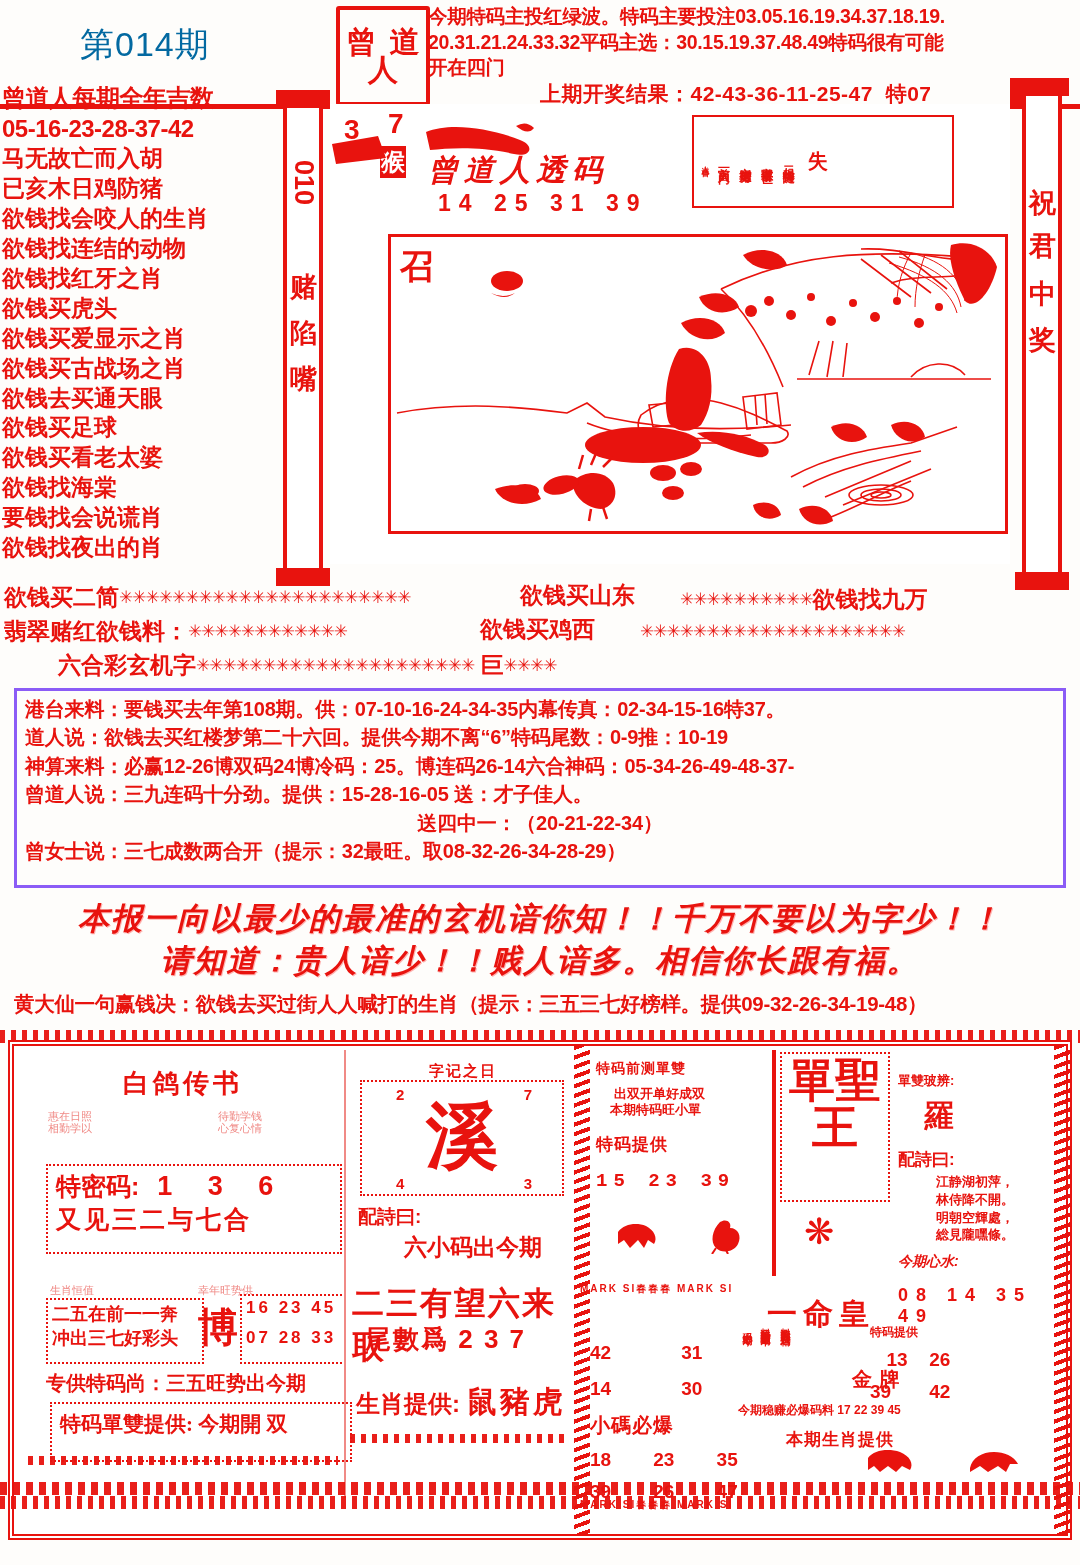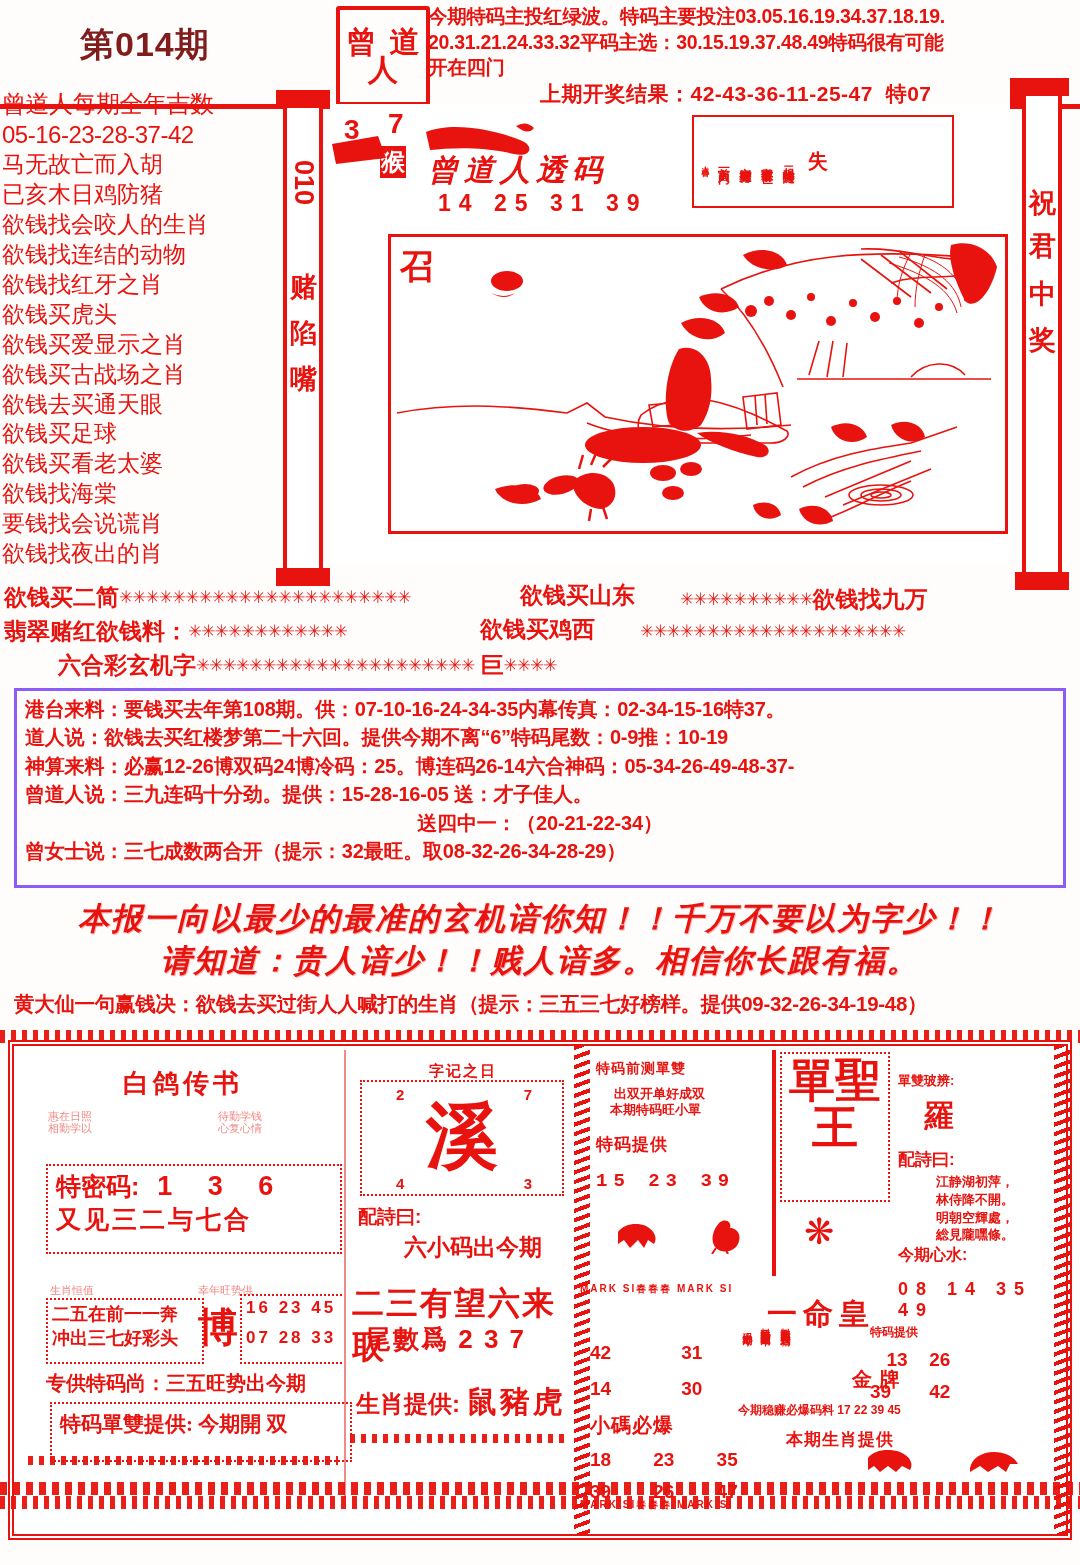--- a/index.html
+++ b/index.html
@@ -8,22 +8,22 @@
     background:#fefdfb;
     font-family:"Liberation Sans","DejaVu Sans",sans-serif;
     color:#e8130e;
     position:relative;
   }
   .page{position:absolute;inset:0;}
 
   
   .issue-no{
     position:absolute;left:80px;top:22px;
-    font-size:34px;font-weight:bold;letter-spacing:1px;
-    color:#7f1d1d;
+    font-size:34px;font-weight:normal;letter-spacing:1px;
+    color:#0369a1;
   }
   .seal{
     position:absolute;left:336px;top:6px;width:86px;height:92px;
     border:4px solid #e8130e;border-radius:3px;
     display:flex;flex-wrap:wrap;align-content:center;justify-content:center;
     font-size:30px;font-weight:bold;line-height:0.95;
     overflow:hidden;
   }
   .seal span{display:block;width:50%;text-align:center;}
 
@@ -35,22 +35,22 @@
   .lastresult{
     position:absolute;left:540px;top:80px;
     font-size:21px;font-weight:bold;letter-spacing:0.5px;
   }
   .topbar-red{
     position:absolute;left:0;top:104px;width:1080px;height:5px;background:#e8130e;
   }
 
   
   .leftlist{
-    position:absolute;left:2px;top:88px;width:276px;
-    font-size:23px;font-weight:normal;line-height:1.30;
+    position:absolute;left:2px;top:82px;width:276px;
+    font-size:23px;font-weight:bold;line-height:1.30;
     letter-spacing:0px;
   }
   .leftlist div{white-space:nowrap;}
   .leftlist .lucky{font-size:24px;letter-spacing:-0.5px;}
 
   
   .pillar{
     position:absolute;width:40px;
     border:4px solid #e8130e;background:#fff;
     display:flex;flex-direction:column;align-items:center;
@@ -497,21 +497,21 @@
     <div class="bpanel" style="left:884px;top:20px;width:172px;height:226px;">
       <div class="kright" style="margin-top:6px;">單雙玻辨:</div>
       <div style="font-size:30px;font-weight:bold;font-family:'Liberation Serif',serif;margin:6px 0 0 26px;">羅</div>
       <div class="kright" style="font-size:17px;margin-top:12px;">配詩曰:</div>
       <div class="kright" style="margin-left:38px;margin-top:2px;">
         <div>江静湖初萍，</div>
         <div>林侍降不開。</div>
         <div>明朝空輝處，</div>
         <div>総見隴嘿條。</div>
       </div>
-      <div class="kright" style="font-size:16px;">今期心水:</div>
+      <div class="kright" style="font-size:14px;margin-top:8px;font-style:italic;">今期心水:</div>
       <div class="kbignum" style="margin-top:14px;">08  14  35  49</div>
     </div>
 
     <div class="sidestrip" style="left:1040px;"></div>
 
     <div class="markstrip" style="left:566px;top:236px;width:480px;">MARK SI春春春 MARK SI</div>
 
     <div class="bpanel" style="left:566px;top:248px;width:482px;height:198px;">
       <div class="hb-title" style="margin-top:0px;">一命皇</div>
       <div style="position:absolute;left:10px;top:48px;">

